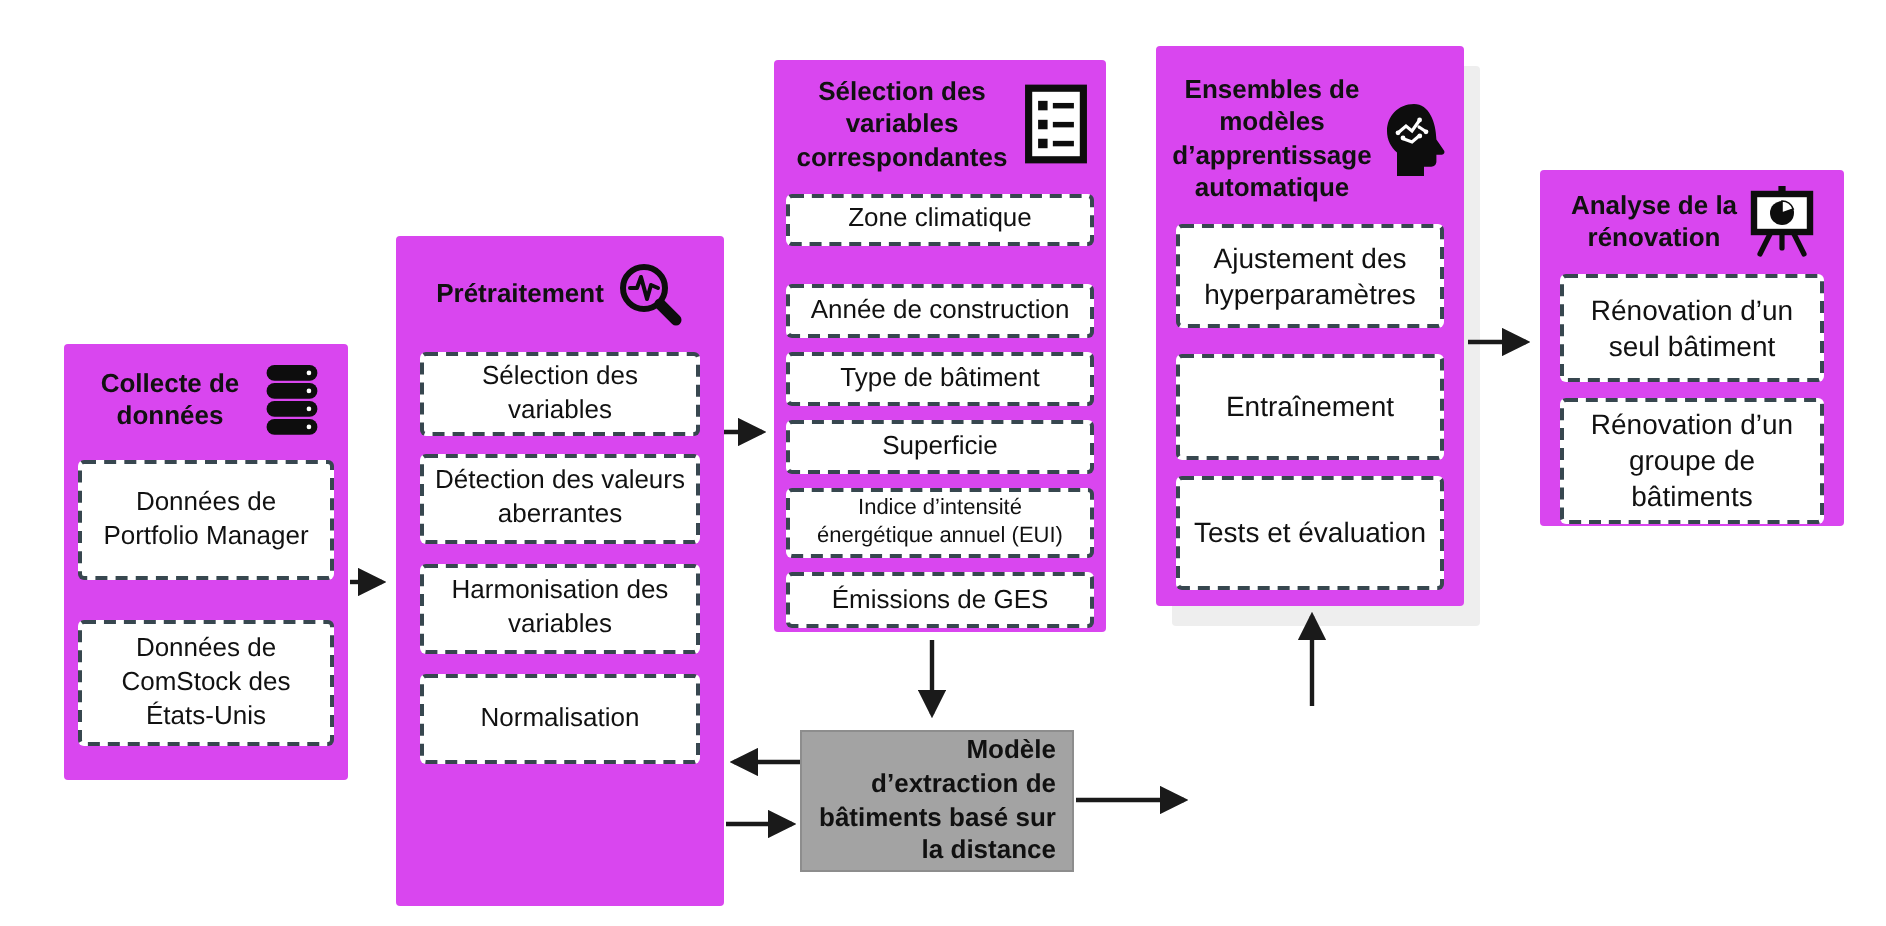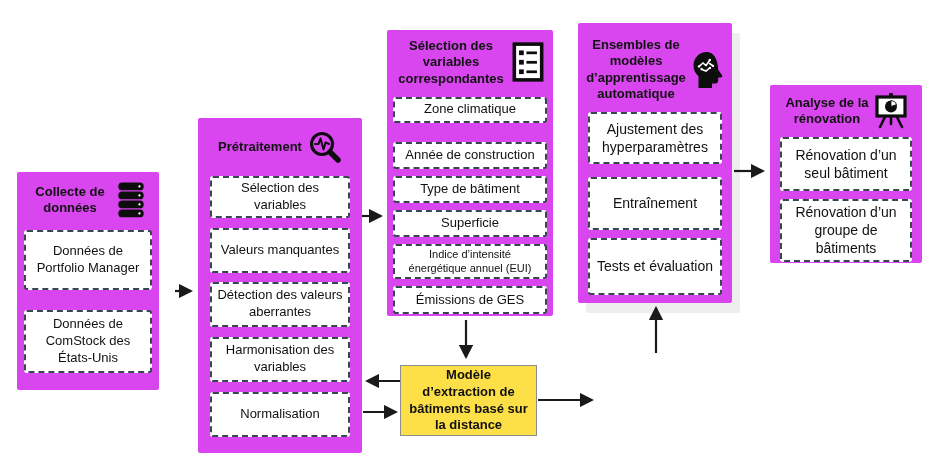--- a/index.html
+++ b/index.html
@@ -21,38 +21,38 @@
   }
   .icon{display:flex;align-items:center;justify-content:center;flex:0 0 auto;}
   .dashed-box{
     background:#ffffff;border:2px dashed #37474f;border-radius:3px;
     display:flex;align-items:center;justify-content:center;text-align:center;
     font-size:13px;line-height:1.3;padding:2px 4px;box-sizing:border-box;
     margin:0 auto;
   }
   .dashed-box.small-text{font-size:11px;line-height:1.25;}
   .dark-node{
-    position:absolute;background:#fde047;border:1px solid #8d8d8d;
-    display:flex;align-items:center;justify-content:center;text-align:center;
+    position:absolute;background:#a3a3a3;border:1px solid #8d8d8d;
+    display:flex;align-items:center;justify-content:center;text-align:right;
     font-size:13px;font-weight:bold;line-height:1.3;box-sizing:border-box;
     padding:4px 8px;
   }
   .cylinder-wrap{position:absolute;filter:drop-shadow(3px 4px 3px rgba(0,0,0,0.35));}
   .cylinder-label{
     position:absolute;left:0;right:0;top:22px;text-align:center;
     font-size:12px;font-weight:bold;line-height:1.25;
   }
   .arrows{position:absolute;left:0;top:0;width:943px;height:463px;pointer-events:none;}
 </style>
 </head>
 <body>
 
 <div class="canvas">
 
-  <section class="panel" style="left:17px;top:172px;width:142px;height:218px;padding:4px 0 0 0;">
+  <section class="panel" style="left:32px;top:172px;width:142px;height:218px;padding:4px 0 0 0;">
     <header class="panel-head">
       <h2 class="panel-title" style="max-width:80px;">Collecte de données</h2>
       <span class="icon">
         <svg width="30" height="36" viewBox="0 0 28 34" aria-hidden="true">
           <g fill="#0d0d0d">
             <rect x="2" y="0.5" width="24" height="7.4" rx="3.7"></rect>
             <rect x="2" y="9.0" width="24" height="7.4" rx="3.7"></rect>
             <rect x="2" y="17.5" width="24" height="7.4" rx="3.7"></rect>
             <rect x="2" y="26.0" width="24" height="7.4" rx="3.7"></rect>
           </g>
@@ -74,21 +74,20 @@
       <h2 class="panel-title">Prétraitement</h2>
       <span class="icon">
         <svg width="34" height="34" viewBox="0 0 34 34" aria-hidden="true">
           <circle cx="14" cy="14" r="10.5" fill="none" stroke="#0d0d0d" stroke-width="3"></circle>
           <polyline points="7,14 10.5,14 12.5,8.5 15.5,19.5 17.5,12.5 21,14" fill="none" stroke="#0d0d0d" stroke-width="2" stroke-linejoin="round" stroke-linecap="round"></polyline>
           <line x1="22" y1="22" x2="30" y2="30" stroke="#0d0d0d" stroke-width="5.5" stroke-linecap="round"></line>
         </svg>
       </span>
     </header>
     <div class="dashed-box" style="width:140px;min-height:40px;margin-top:8px;">Sélection des variables</div>
-    <div class="dashed-box" style="width:140px;min-height:45px;margin-top:10px;">Valeurs manquantes</div>
     <div class="dashed-box" style="width:140px;min-height:45px;margin-top:9px;">Détection des valeurs aberrantes</div>
     <div class="dashed-box" style="width:140px;min-height:45px;margin-top:10px;">Harmonisation des variables</div>
     <div class="dashed-box" style="width:140px;min-height:45px;margin-top:10px;">Normalisation</div>
   </section>
 
   <section class="panel" style="left:387px;top:30px;width:166px;height:286px;padding:6px 0 0 0;">
     <header class="panel-head" style="padding-top:2px;">
       <h2 class="panel-title" style="max-width:110px;">Sélection des variables correspondantes</h2>
       <span class="icon">
         <svg width="32" height="40" viewBox="0 0 30 38" aria-hidden="true">

